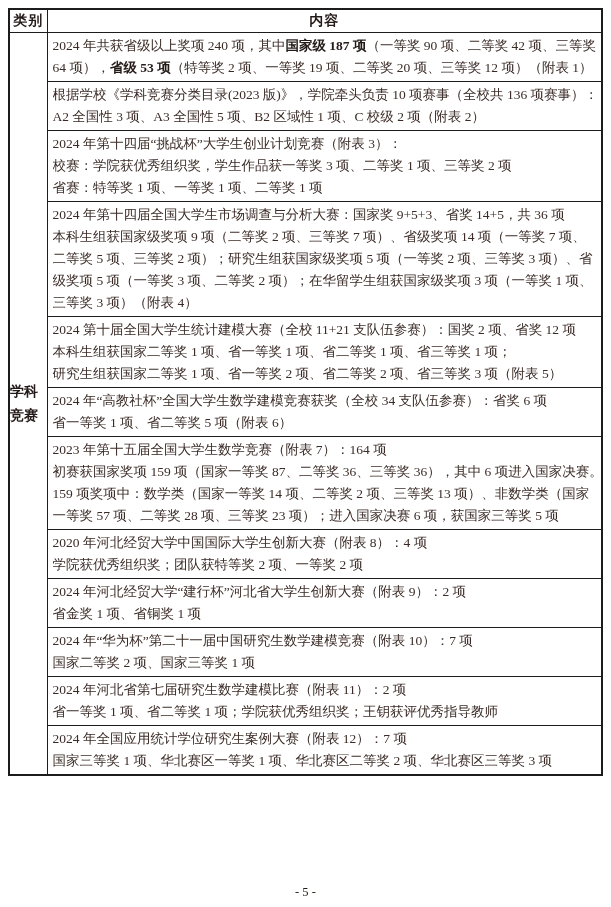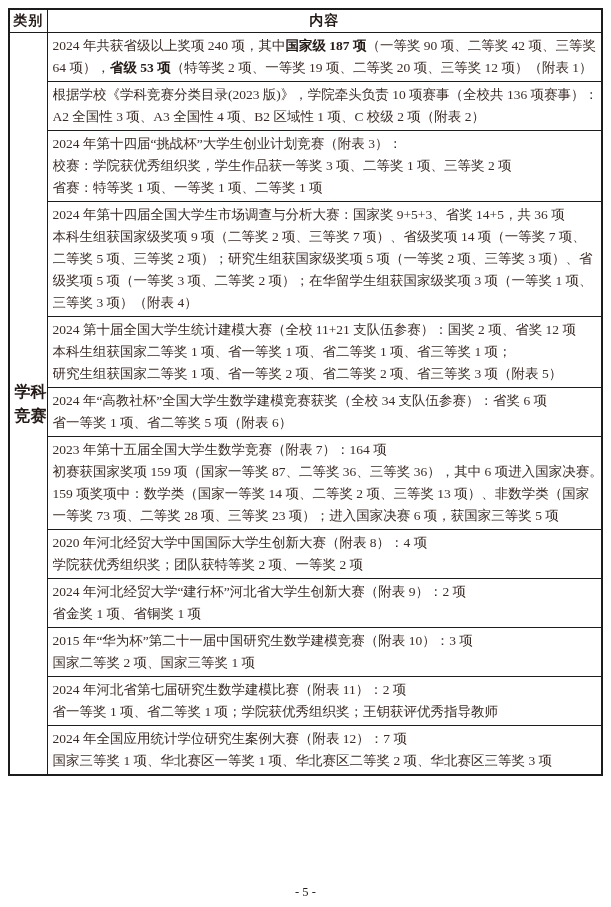--- a/index.html
+++ b/index.html
@@ -31,24 +31,24 @@
   .doc-table thead th {
     font-weight: bold;
     font-size: 14px;
     color: #241b18;
     text-align: center;
     height: 22px;
     padding: 0;
     letter-spacing: 1px;
   }
   .cat-cell {
-    text-align: right;
+    text-align: left;
     vertical-align: middle;
     font-weight: bold;
-    font-size: 16px;
+    font-size: 14px;
     color: #241b18;
     padding: 0;
   }
   .cat-cell div { line-height: 24px; }
   .content-cell {
     padding: 2px 3px 2px 5px;
     font-size: 13.5px;
     vertical-align: middle;
     overflow: hidden;
   }
@@ -89,21 +89,21 @@
           <div>竞赛</div>
         </td>
         <td class="content-cell">
           <div class="line"><span>2024 年共获省级以上奖项 240 项，其中</span><b>国家级 187 项</b><span>（一等奖 90 项、二等奖 42 项、三等奖</span></div>
           <div class="line"><span>64 项），</span><b>省级 53 项</b><span>（特等奖 2 项、一等奖 19 项、二等奖 20 项、三等奖 12 项）（附表 1）</span></div>
         </td>
       </tr>
       <tr>
         <td class="content-cell">
           <div class="line">根据学校《学科竞赛分类目录(2023 版)》，学院牵头负责 10 项赛事（全校共 136 项赛事）：</div>
-          <div class="line">A2 全国性 3 项、A3 全国性 4 项、B2 区域性 1 项、C 校级 2 项（附表 2）</div>
+          <div class="line">A2 全国性 3 项、A3 全国性 5 项、B2 区域性 1 项、C 校级 2 项（附表 2）</div>
         </td>
       </tr>
       <tr>
         <td class="content-cell">
           <div class="line">2024 年第十四届“挑战杯”大学生创业计划竞赛（附表 3）：</div>
           <div class="line">校赛：学院获优秀组织奖，学生作品获一等奖 3 项、二等奖 1 项、三等奖 2 项</div>
           <div class="line">省赛：特等奖 1 项、一等奖 1 项、二等奖 1 项</div>
         </td>
       </tr>
       <tr>
@@ -126,38 +126,38 @@
         <td class="content-cell">
           <div class="line">2024 年“高教社杯”全国大学生数学建模竞赛获奖（全校 34 支队伍参赛）：省奖 6 项</div>
           <div class="line">省一等奖 1 项、省二等奖 5 项（附表 6）</div>
         </td>
       </tr>
       <tr>
         <td class="content-cell">
           <div class="line">2023 年第十五届全国大学生数学竞赛（附表 7）：164 项</div>
           <div class="line">初赛获国家奖项 159 项（国家一等奖 87、二等奖 36、三等奖 36），其中 6 项进入国家决赛。</div>
           <div class="line">159 项奖项中：数学类（国家一等奖 14 项、二等奖 2 项、三等奖 13 项）、非数学类（国家</div>
-          <div class="line">一等奖 73 项、二等奖 28 项、三等奖 23 项）；进入国家决赛 6 项，获国家三等奖 5 项</div>
+          <div class="line">一等奖 57 项、二等奖 28 项、三等奖 23 项）；进入国家决赛 6 项，获国家三等奖 5 项</div>
         </td>
       </tr>
       <tr>
         <td class="content-cell">
           <div class="line">2020 年河北经贸大学中国国际大学生创新大赛（附表 8）：4 项</div>
           <div class="line">学院获优秀组织奖；团队获特等奖 2 项、一等奖 2 项</div>
         </td>
       </tr>
       <tr>
         <td class="content-cell">
           <div class="line">2024 年河北经贸大学“建行杯”河北省大学生创新大赛（附表 9）：2 项</div>
           <div class="line">省金奖 1 项、省铜奖 1 项</div>
         </td>
       </tr>
       <tr>
         <td class="content-cell">
-          <div class="line">2015 年“华为杯”第二十一届中国研究生数学建模竞赛（附表 10）：3 项</div>
+          <div class="line">2024 年“华为杯”第二十一届中国研究生数学建模竞赛（附表 10）：7 项</div>
           <div class="line">国家二等奖 2 项、国家三等奖 1 项</div>
         </td>
       </tr>
       <tr>
         <td class="content-cell">
           <div class="line">2024 年河北省第七届研究生数学建模比赛（附表 11）：2 项</div>
           <div class="line">省一等奖 1 项、省二等奖 1 项；学院获优秀组织奖；王钥获评优秀指导教师</div>
         </td>
       </tr>
       <tr>

